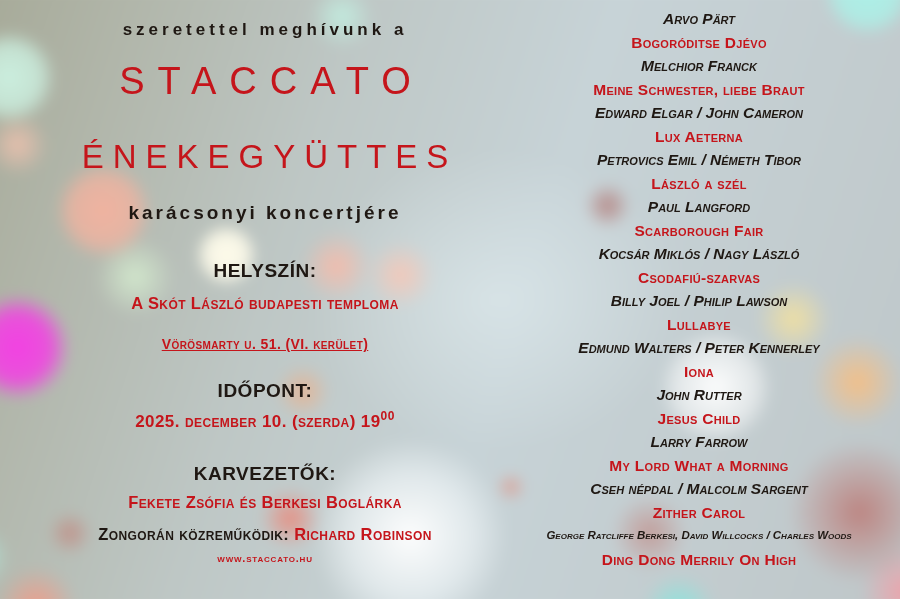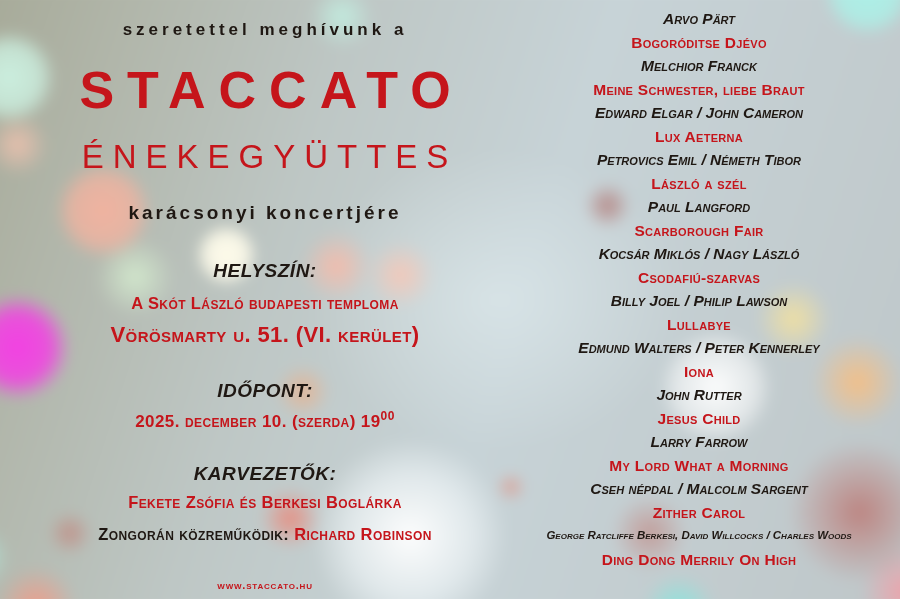--- a/index.html
+++ b/index.html
@@ -43,34 +43,34 @@
       radial-gradient(ellipse 240px 190px at 55% 50%, rgba(228,240,243,0.55) 0%, rgba(228,240,243,0) 75%),
       linear-gradient(108deg, #a6a997 0%, #b1b6aa 14%, #bec7c5 34%, #c7d3d7 56%, #c3cdd0 76%, #bec6c8 100%);
   }
   
   .left-col{position:absolute;left:15px;top:0;width:500px;height:100%;}
   .left-col .line{position:absolute;left:0;width:100%;text-align:center;}
   .dark{color:#1f1813;}
   .red{color:#c5151b;}
   .sc{font-variant:small-caps;font-weight:700;letter-spacing:0.4px;}
   .l-intro{top:20px;font-size:17px;font-weight:700;letter-spacing:4px;}
-  .l-title1{top:60px;font-size:52px;font-weight:700;letter-spacing:13px;text-indent:13px;}
+  .l-title1{top:60px;font-size:38px;font-weight:400;letter-spacing:13px;text-indent:13px;}
   .l-title2{top:138px;font-size:33px;font-weight:400;letter-spacing:9px;text-indent:9px;}
   .l-subtitle{top:202px;font-size:19px;font-weight:700;letter-spacing:3px;}
-  .heading-it{font-style:italic;font-weight:700;font-size:19px;letter-spacing:0.5px;}
+  .heading-it{font-weight:700;font-size:19px;letter-spacing:0.5px;}
   .l-h-venue{top:260px;}
   .l-venue1{top:294px;font-size:16.5px;}
-  .l-venue2{top:322px;font-size:22px;}
+  .l-venue2{top:336px;font-size:14px;text-decoration:underline;}
   .l-h-time{top:380px;}
   .l-time{top:409px;font-size:17px;}
   .l-time sup{font-size:12px;vertical-align:super;font-weight:700;}
   .l-h-cond{top:463px;}
   .l-names{top:493px;font-size:16.5px;}
   .l-piano{top:525px;font-size:16.5px;}
-  .l-web{top:579px;font-size:11px;letter-spacing:0.8px;}
+  .l-web{top:552px;font-size:11px;letter-spacing:0.8px;}
   
   .right-col{position:absolute;left:502px;top:7px;width:394px;}
   .prog-line{display:flex;justify-content:center;}
   .composer{
     font-style:italic;font-variant:small-caps;font-weight:700;
     font-size:15.5px;line-height:23.5px;color:#1f1813;white-space:nowrap;
   }
   .composer.long{font-size:11.5px;}
   .piece{
     font-variant:small-caps;font-weight:700;letter-spacing:0.3px;

